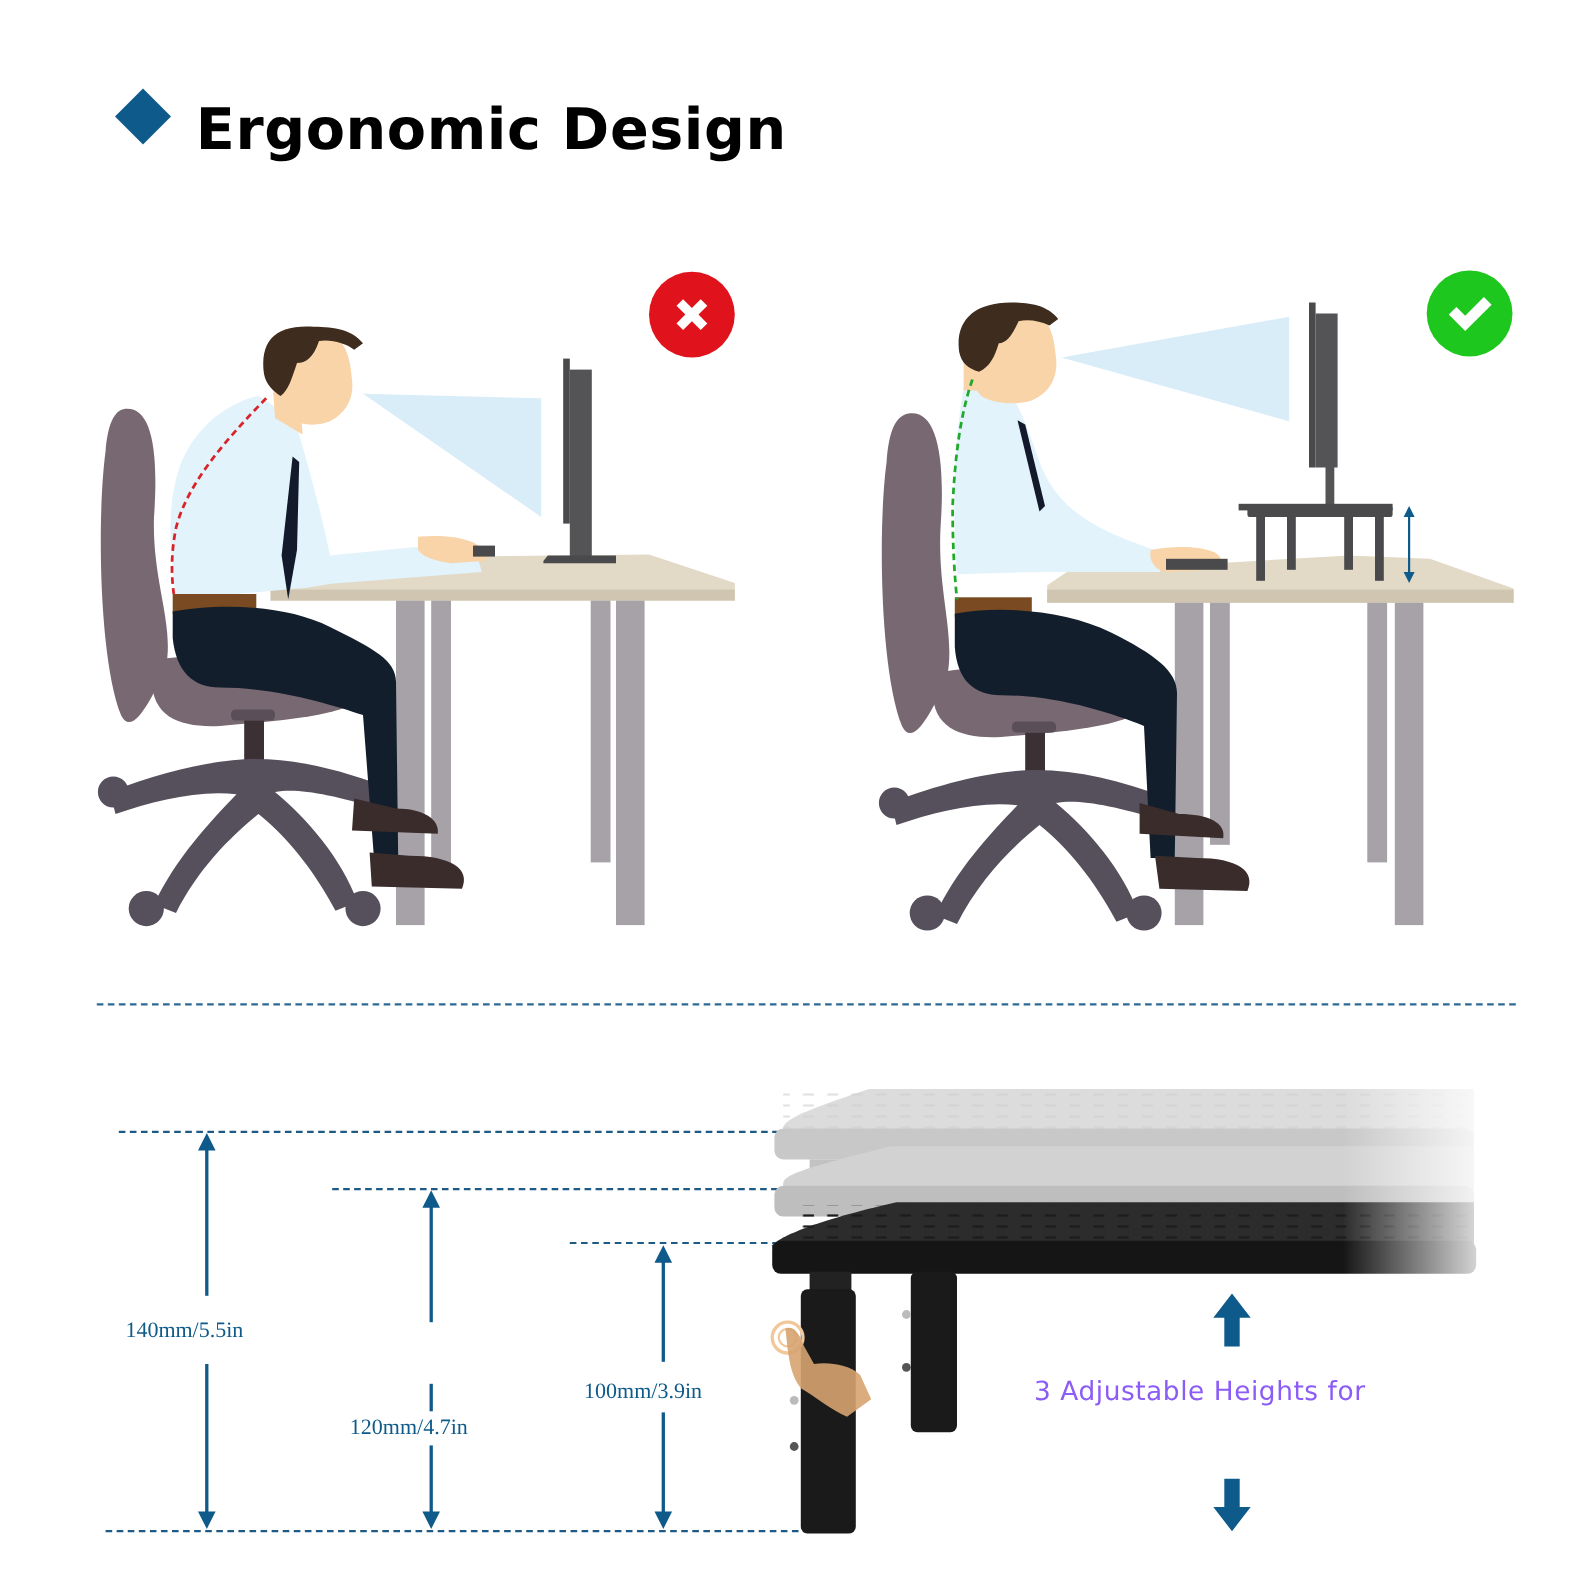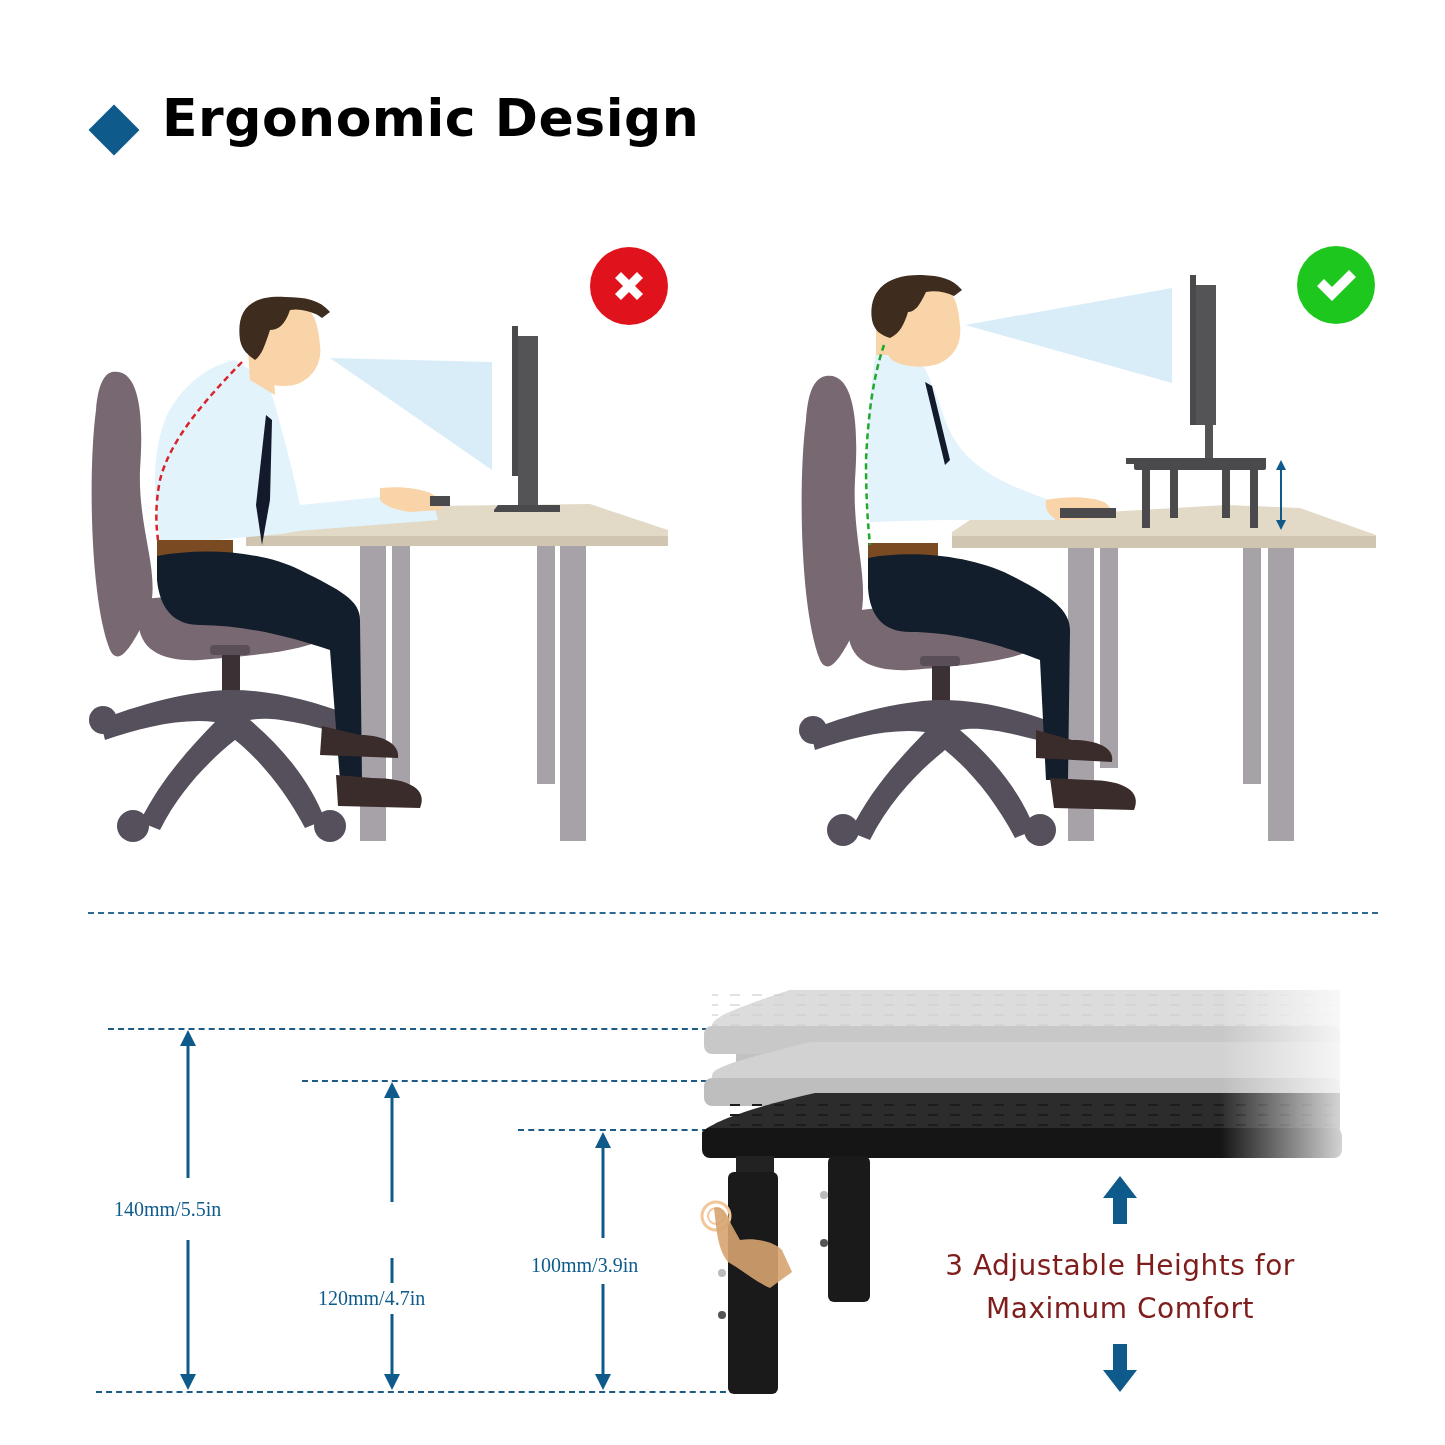--- a/index.html
+++ b/index.html
@@ -1,25 +1,25 @@
 <!DOCTYPE html>
 <html><head>
 <meta charset="utf-8">
 <style>
   html, body { margin:0; padding:0; background:#ffffff; }
   body { width:1445px; height:1445px; position:relative; overflow:hidden; font-family:"Liberation Sans", sans-serif; }
   .abs { position:absolute; }
-  .title { left:88px; top:88px; display:flex; align-items:flex-end; }
+  .title { left:104px; top:88px; display:flex; align-items:flex-start; }
   .title .diamond { width:36px; height:36px; background:#0e5a8a; transform:rotate(45deg); margin:0 30px 0 8px; }
   .title h1 { margin:0; font-family:"DejaVu Sans", sans-serif; font-weight:bold; font-size:52px; color:#000; letter-spacing:0.5px; }
   .badge { width:78px; height:78px; border-radius:50%; display:flex; align-items:center; justify-content:center; }
   .divider { left:88px; top:912px; width:1290px; border-top:2px dashed #2c6a95; }
   .hline { border-top:2px dashed #1d5a86; height:0; }
   .label { font-family:Liberation Serif, serif; font-size:20px; color:#0e5a8a; white-space:nowrap; background:#fff; padding:4px 0; }
-  .caption { font-family:"DejaVu Sans", sans-serif; font-size:28px; color:#7f1d1d; text-align:center; line-height:43px; letter-spacing:0.5px; }
+  .caption { font-family:"DejaVu Sans", sans-serif; font-size:24px; color:#8b5cf6; text-align:left; line-height:43px; letter-spacing:0.5px; }
 </style>
 </head>
 <body>
 
 <div class="abs title">
   <div class="diamond"></div>
   <h1>Ergonomic Design</h1>
 </div>
 
 <svg class="abs" style="left:80px;top:240px" width="610" height="620" viewBox="80 240 610 620">
@@ -209,14 +209,13 @@
 
 <svg class="abs" style="left:1100px;top:1176px" width="40" height="50">
   <polygon points="3,22 20,0 37,22 27,22 27,48 13,48 13,22" fill="#0e5a8a"></polygon>
 </svg>
 <svg class="abs" style="left:1100px;top:1344px" width="40" height="50">
   <polygon points="13,0 27,0 27,26 37,26 20,48 3,26 13,26" fill="#0e5a8a"></polygon>
 </svg>
 
 <div class="abs caption" style="left:940px;top:1244px;width:360px">
   <div>3 Adjustable Heights for</div>
-  <div>Maximum Comfort</div>
 </div>
 
 </body></html>

